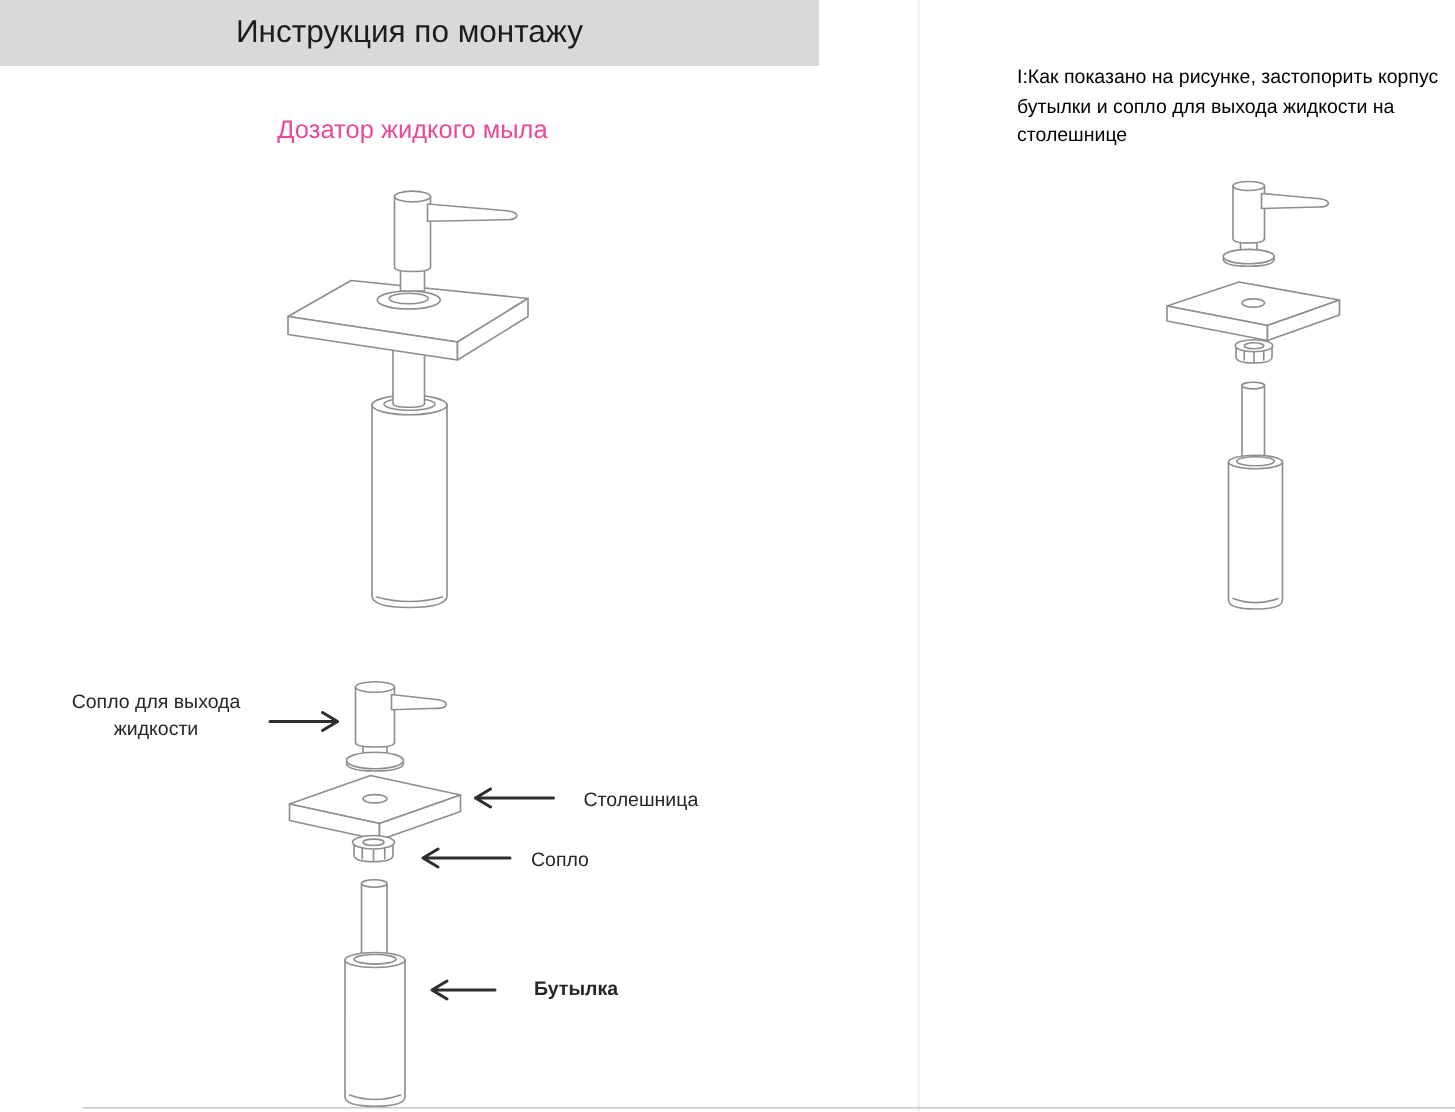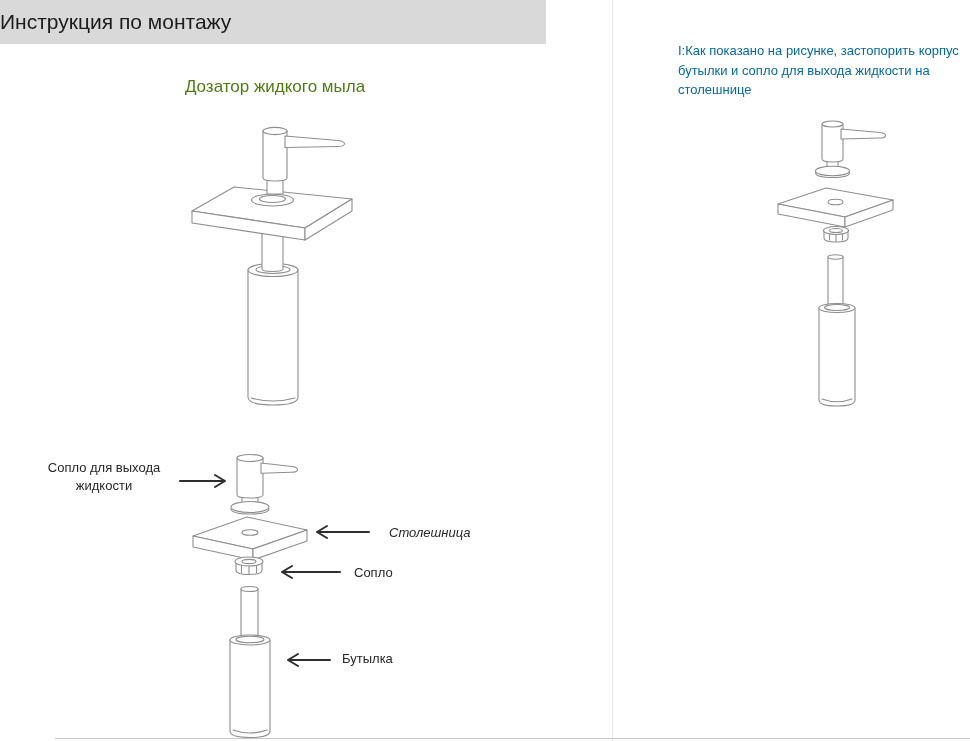--- a/index.html
+++ b/index.html
@@ -3,34 +3,34 @@
 <meta charset="utf-8">
 <style>
   html,body{margin:0;padding:0;}
   body{
     width:970px;height:741px;position:relative;background:#ffffff;
     font-family:"Liberation Sans",sans-serif;overflow:hidden;color:#262626;
   }
   .abs{position:absolute;}
   .header-band{
     left:0;top:3;width:546px;height:44px;background:#d9d9d9;
-    line-height:44px;font-size:21px;color:#1c1c1c;
+    text-align:center;line-height:44px;font-size:21px;color:#1c1c1c;
   }
   .product-heading{
     left:150px;top:77px;width:250px;text-align:center;
-    font-size:17px;color:#4d7c0f;
+    font-size:17px;color:#ec4899;
   }
   .step-text{
-    left:678px;top:41px;width:290px;font-size:13px;line-height:19.5px;color:#0369a1;
+    left:678px;top:41px;width:290px;font-size:13px;line-height:19.5px;color:#000000;
   }
   .part-label{font-size:13px;color:#262626;}
   .lbl-nozzle{left:34px;top:459px;width:140px;text-align:center;line-height:17.5px;}
-  .lbl-countertop{left:389px;top:525px;white-space:nowrap;font-style:italic;}
+  .lbl-countertop{left:389px;top:525px;white-space:nowrap;}
   .lbl-nut{left:354px;top:565px;white-space:nowrap;}
-  .lbl-bottle{left:342px;top:651px;white-space:nowrap;}
+  .lbl-bottle{left:356px;top:651px;white-space:nowrap;font-weight:bold;}
   .v-divider{left:612px;top:0;width:1px;height:741px;background:#e8e8e8;}
   .h-divider{left:55px;top:738px;width:915px;height:1px;background:#c9c9c9;}
   svg .art{stroke:#8e8e8e;stroke-width:1.1;fill:none;stroke-linejoin:round;stroke-linecap:round;}
   svg .arrow{stroke:#2e2e2e;stroke-width:2;fill:none;stroke-linecap:round;stroke-linejoin:round;}
 </style>
 </head>
 <body>
 
 <div class="abs header-band">Инструкция по монтажу</div>
 

